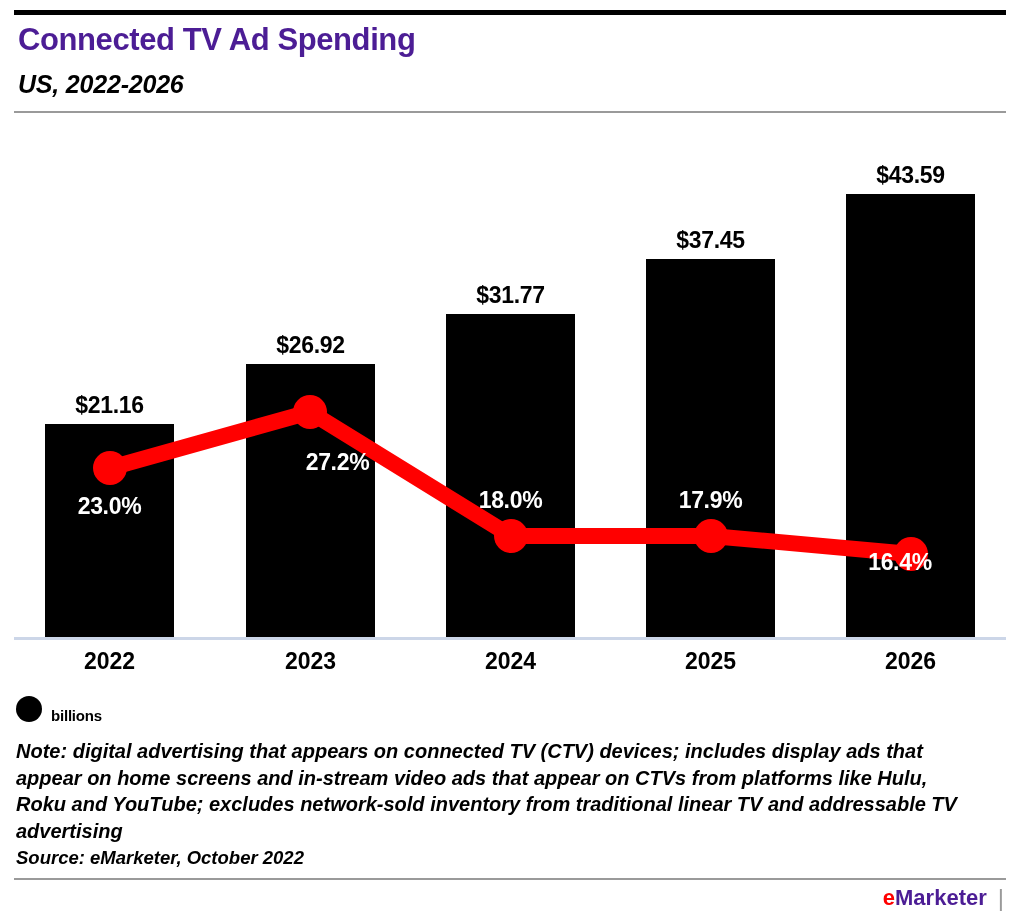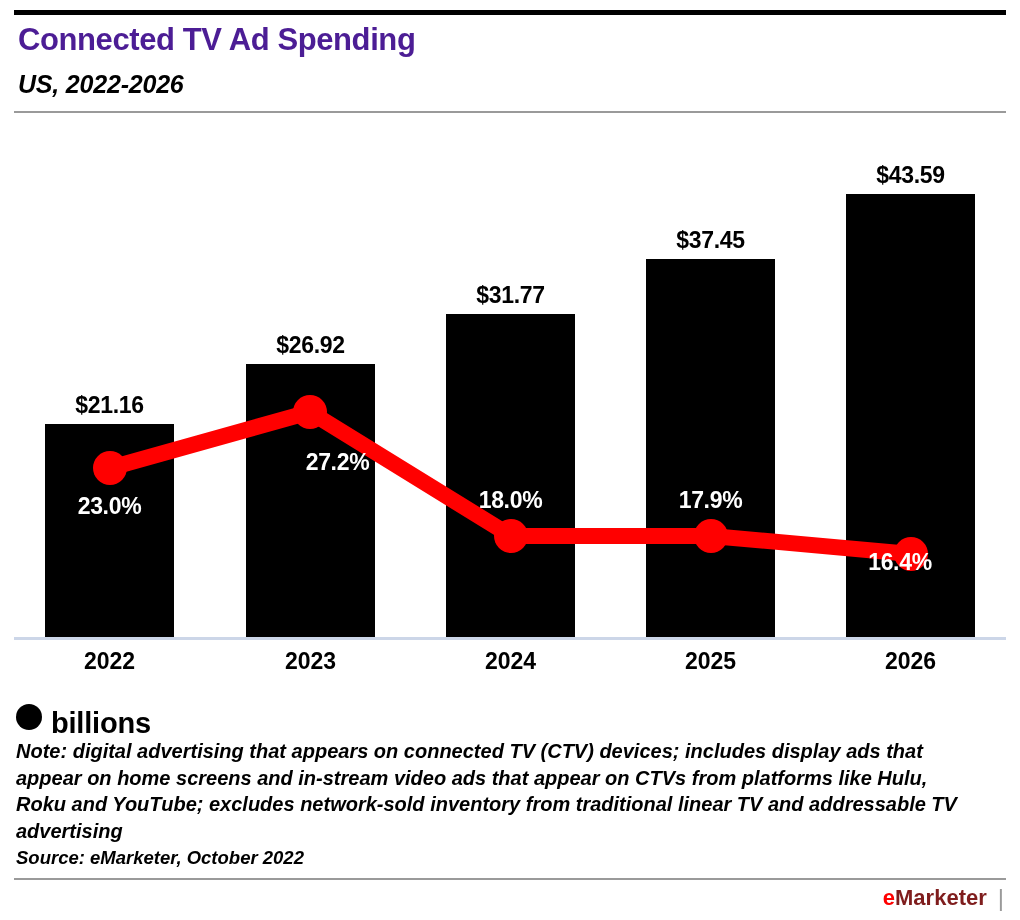--- a/index.html
+++ b/index.html
@@ -136,21 +136,21 @@
     align-items: center;
     gap: 9px;
   }
   .legend-dot {
     width: 26px;
     height: 26px;
     border-radius: 50%;
     display: block;
   }
   .legend-text {
-    font-size: 29px;
+    font-size: 15px;
     font-weight: bold;
     color: #000000;
     white-space: nowrap;
     letter-spacing: -0.2px;
     margin-top: 13px;
   }
 
   
   .note {
     position: absolute;
@@ -186,21 +186,21 @@
     right: 16px;
     top: 884px;
     display: flex;
     align-items: center;
     gap: 11px;
     font-size: 22px;
     font-weight: bold;
     white-space: nowrap;
   }
   .brand-e { color: #FF0000; }
-  .brand-rest { color: #7f1d1d; text-align: center; }
+  .brand-rest { color: #4c1d95; text-align: center; }
   .footer-sep {
     color: #9a9a9a;
     font-weight: normal;
     font-size: 24px;
   }
   .footer-site { color: #FF0000; }
 </style>
 </head>
 <body>
 

